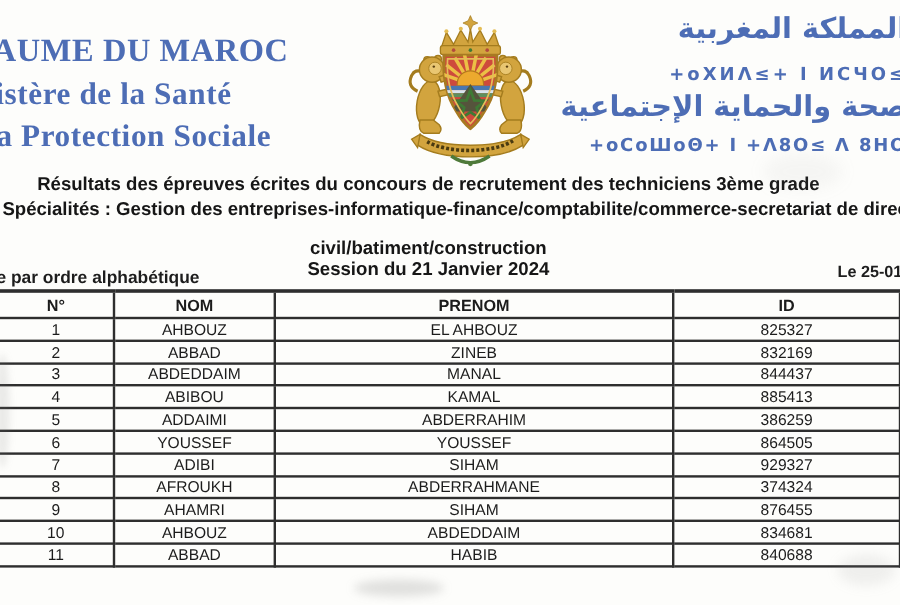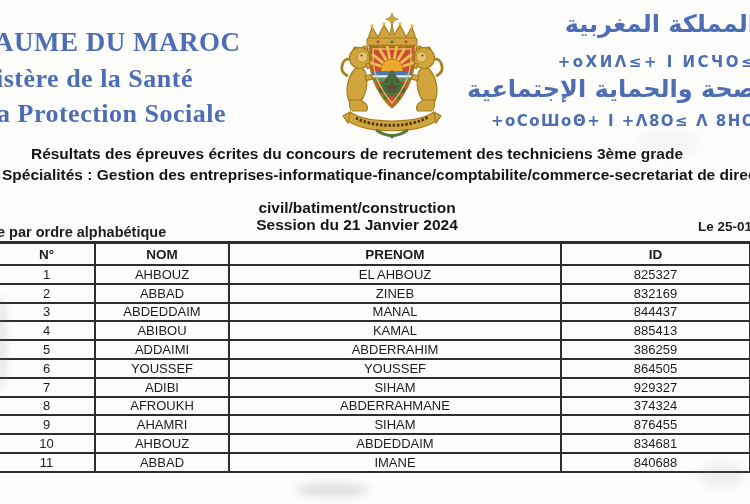--- a/index.html
+++ b/index.html
@@ -224,21 +224,21 @@
       </tr>
       <tr>
         <td>10</td>
         <td>AHBOUZ</td>
         <td>ABDEDDAIM</td>
         <td>834681</td>
       </tr>
       <tr>
         <td>11</td>
         <td>ABBAD</td>
-        <td>IMANE</td>
+        <td>HABIB</td>
         <td>840688</td>
       </tr>
     </tbody>
 </table>
 
 <div class="smudge sm1"></div>
 <div class="smudge sm2"></div>
 <div class="smudge sm3"></div>
 <div class="smudge sm4"></div>
 

